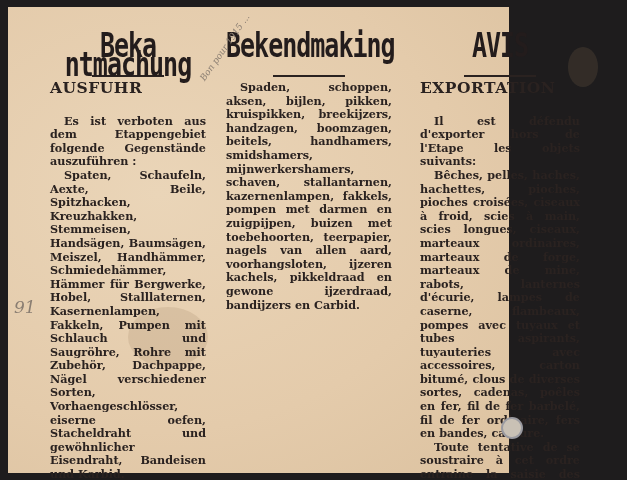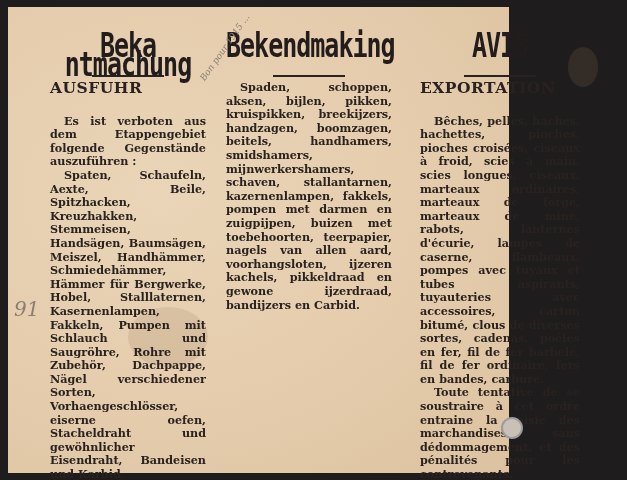--- a/index.html
+++ b/index.html
@@ -66,21 +66,22 @@
     <div class="title">Bekendmaking</div>
     <div class="rule"></div>
     <p class="para indent">Spaden, schoppen, aksen, bijlen, pikken, kruispikken, breekijzers, handzagen, boomzagen, beitels, handhamers, smidshamers, mijnwerkershamers, schaven, stallantarnen, kazernenlampen, fakkels, pompen met darmen en zuigpijpen, buizen met toebehoorten, teerpapier, nagels van allen aard, voorhangsloten, ijzeren kachels, pikkeldraad en gewone ijzerdraad, bandijzers en Carbid.</p>
 
   </div>
 
   <div class="col col3">
     <div class="title">AVIS</div>
     <div class="rule"></div>
     <div class="subtitle">EXPORTATION</div>
+    <p class="para indent">Il est défendu d'exporter hors de l'Etape les objets suivants:</p>
     <p class="para indent">Bêches, pelles, haches, hachettes, pioches, pioches croisées, ciseaux à froid, scies à main, scies longues, ciseaux, marteaux ordinaires, marteaux de forge, marteaux de mine, rabots, lanternes d'écurie, lampes de caserne, flambeaux, pompes avec tuyaux et tubes aspirants, tuyauteries avec accessoires, carton bitumé, clous de diverses sortes, cadenas, poêles en fer, fil de fer barbelé, fil de fer ordinaire, fers en bandes, carbure.</p>
     <p class="para indent">Toute tentative de se soustraire à cet ordre entraine la saisie des marchandises sans dédommagement, et des pénalités pour les contrevenants.</p>
 
   </div>
 
   <div class="hand" style="left:190px;top:70px;">Bon pour 1915 ...</div>
-  <div class="hand" style="left:6px;top:290px;transform:none;font-size:20px;">91</div>
+  <div class="hand" style="left:6px;top:290px;transform:none;font-size:17px;">91</div>
   <div class="stamp"></div>
 </div>
 
 </body></html>

